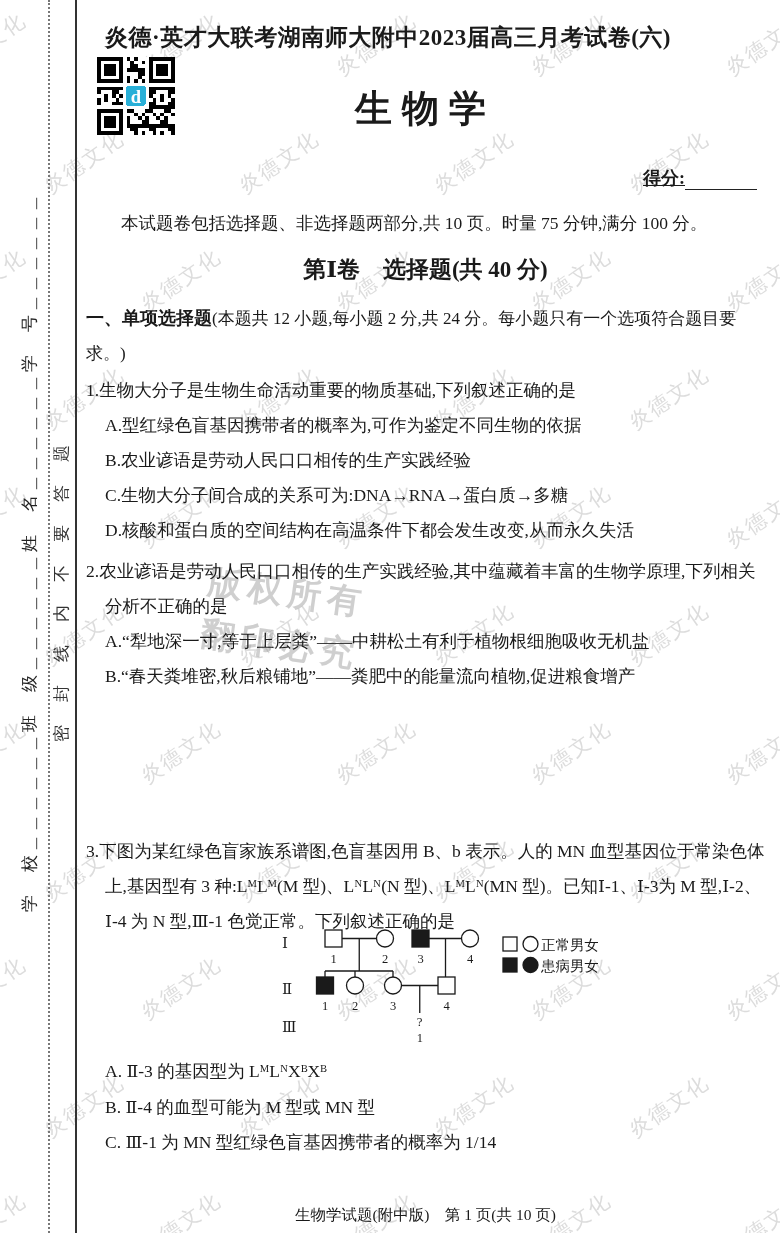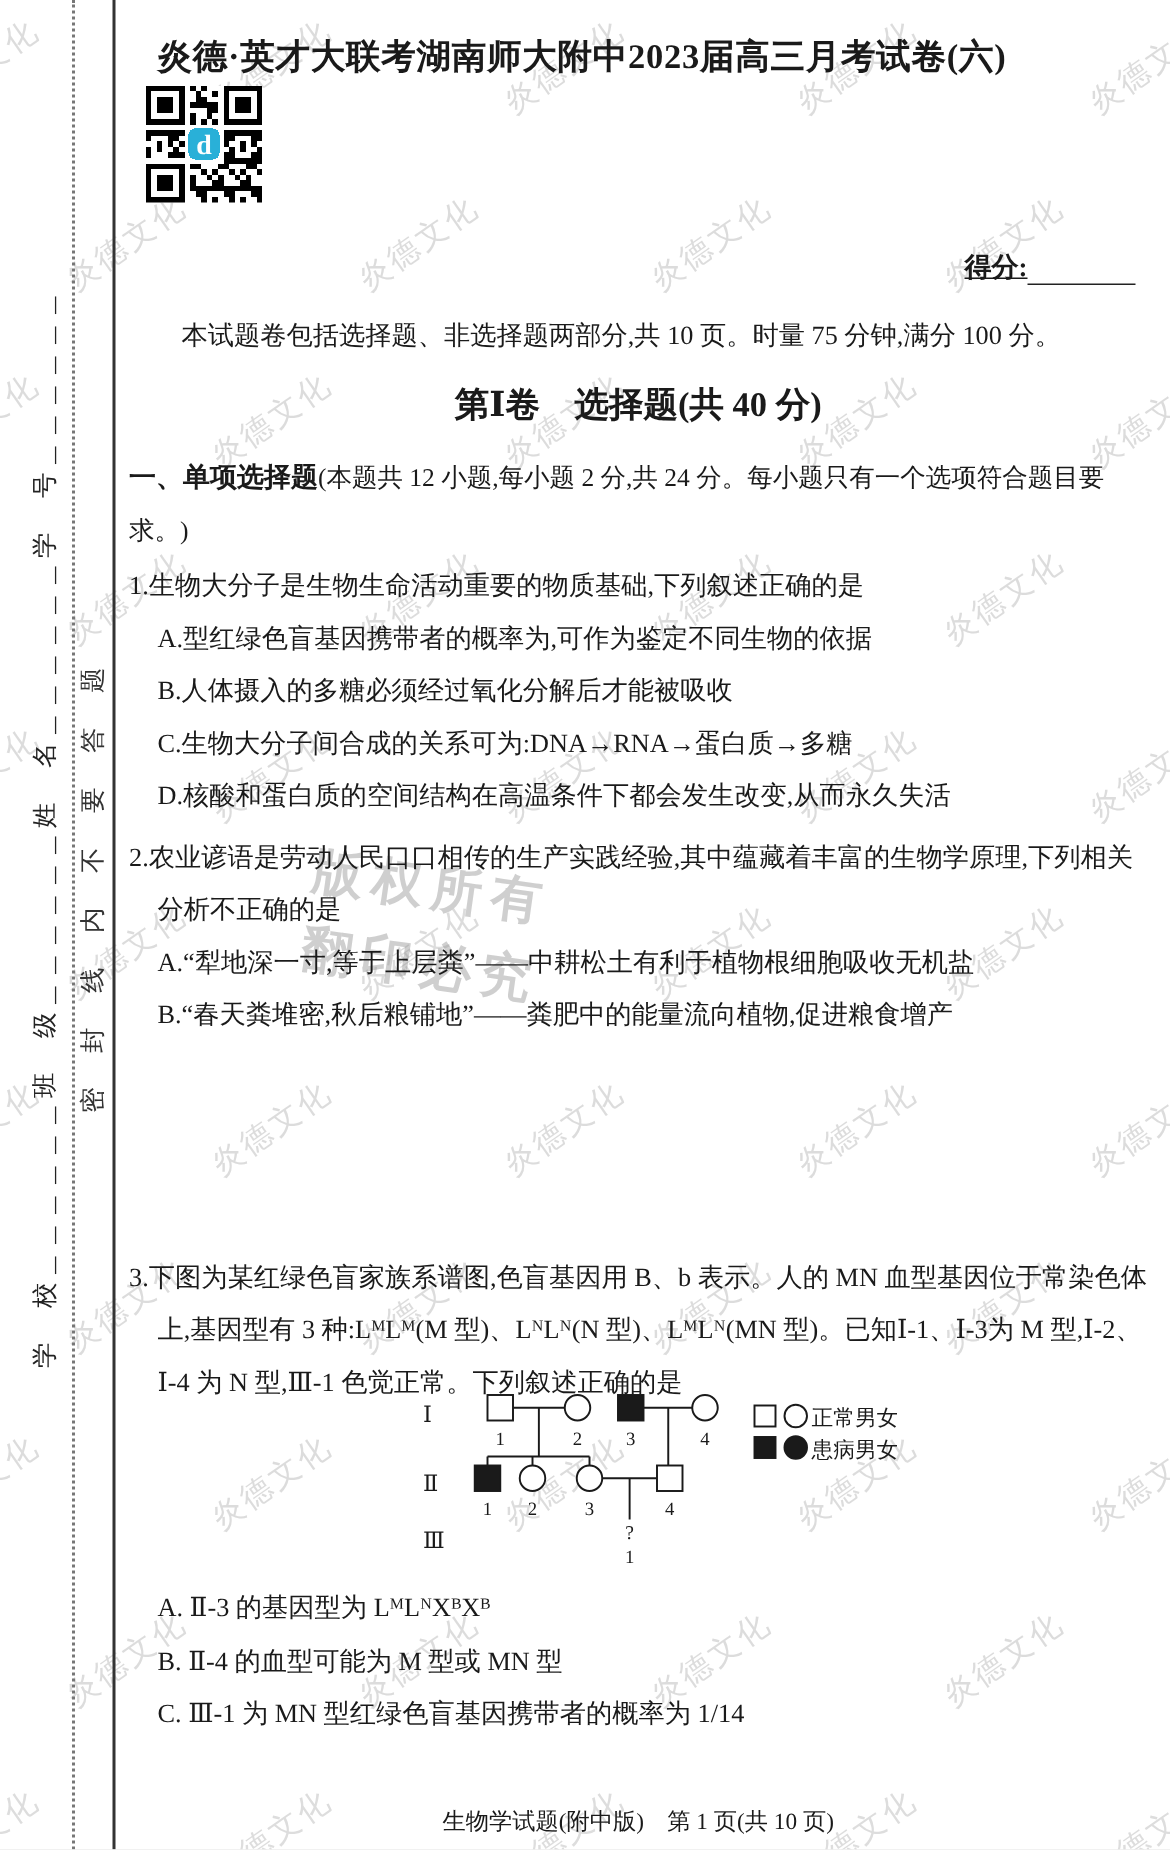--- a/index.html
+++ b/index.html
@@ -248,40 +248,41 @@
         <rect x="14" y="0" width="7" height="7" fill="#000"></rect>
         <rect x="15" y="1" width="5" height="5" fill="#fff"></rect>
         <rect x="16" y="2" width="3" height="3" fill="#000"></rect>
         <rect x="0" y="14" width="7" height="7" fill="#000"></rect>
         <rect x="1" y="15" width="5" height="5" fill="#fff"></rect>
         <rect x="2" y="16" width="3" height="3" fill="#000"></rect>
         <rect x="7.1" y="7.1" width="6.8" height="6.8" rx="1.4" fill="#fff"></rect>
         <rect x="7.7" y="7.7" width="5.6" height="5.6" rx="1.2" fill="#29b0d8"></rect>
         <text x="10.5" y="12.3" font-size="5" font-weight="bold" fill="#fff" text-anchor="middle" font-family="&quot;Liberation Sans&quot;,&quot;DejaVu Sans&quot;,sans-serif">d</text>
       </svg></div>
+  <div id="subject-title">生物学</div>
   <div id="score-line">
     <span>得分:</span><span class="blank"></span>
   </div>
 
   <div id="content">
 
     <div class="abs" id="intro">本试题卷包括选择题、非选择题两部分,共 10 页。时量 75 分钟,满分 100 分。</div>
 
     <div class="abs" id="section-title">第Ⅰ卷　选择题(共 40 分)</div>
 
     <div class="abs" id="part1">
       <span class="part-heading">一、单项选择题</span><span class="part-desc">(本题共 12 小题,每小题 2 分,共 24 分。每小题只有一个选项符合题目要求。)</span>
     </div>
 
     <div class="abs" id="q1">
       <div class="q">
         <span>1.</span><span>生物大分子是生物生命活动重要的物质基础,下列叙述正确的是</span>
       </div>
       <div class="opt">A.型红绿色盲基因携带者的概率为,可作为鉴定不同生物的依据</div>
-      <div class="opt">B.人体摄入的多糖必须经过氧化分解后才能被吸收</div>
+      <div class="opt">B.农业谚语是劳动人民口口相传的生产实践经验</div>
       <div class="opt">C.生物大分子间合成的关系可为:DNA→RNA→蛋白质→多糖</div>
       <div class="opt">D.核酸和蛋白质的空间结构在高温条件下都会发生改变,从而永久失活</div>
     </div>
 
     <div class="abs" id="q2">
       <div class="q">
         <span>2.</span><span>农业谚语是劳动人民口口相传的生产实践经验,其中蕴藏着丰富的生物学原理,下列相关分析不正确的是</span>
       </div>
       <div class="opt">A.“犁地深一寸,等于上层粪”——中耕松土有利于植物根细胞吸收无机盐</div>
       <div class="opt">B.“春天粪堆密,秋后粮铺地”——粪肥中的能量流向植物,促进粮食增产</div>

